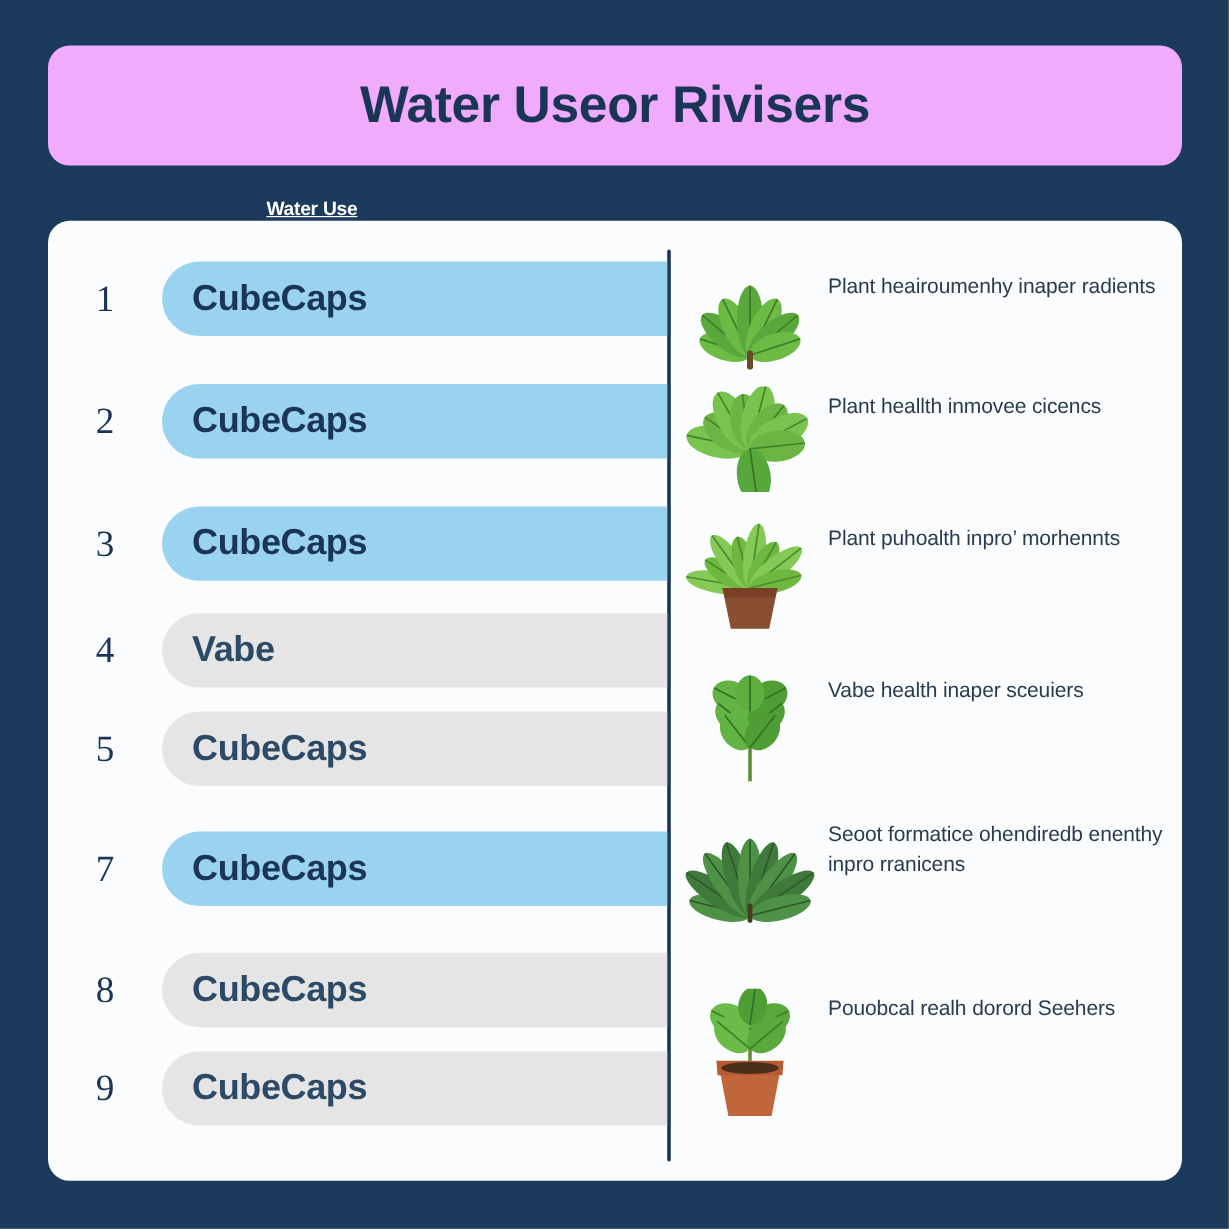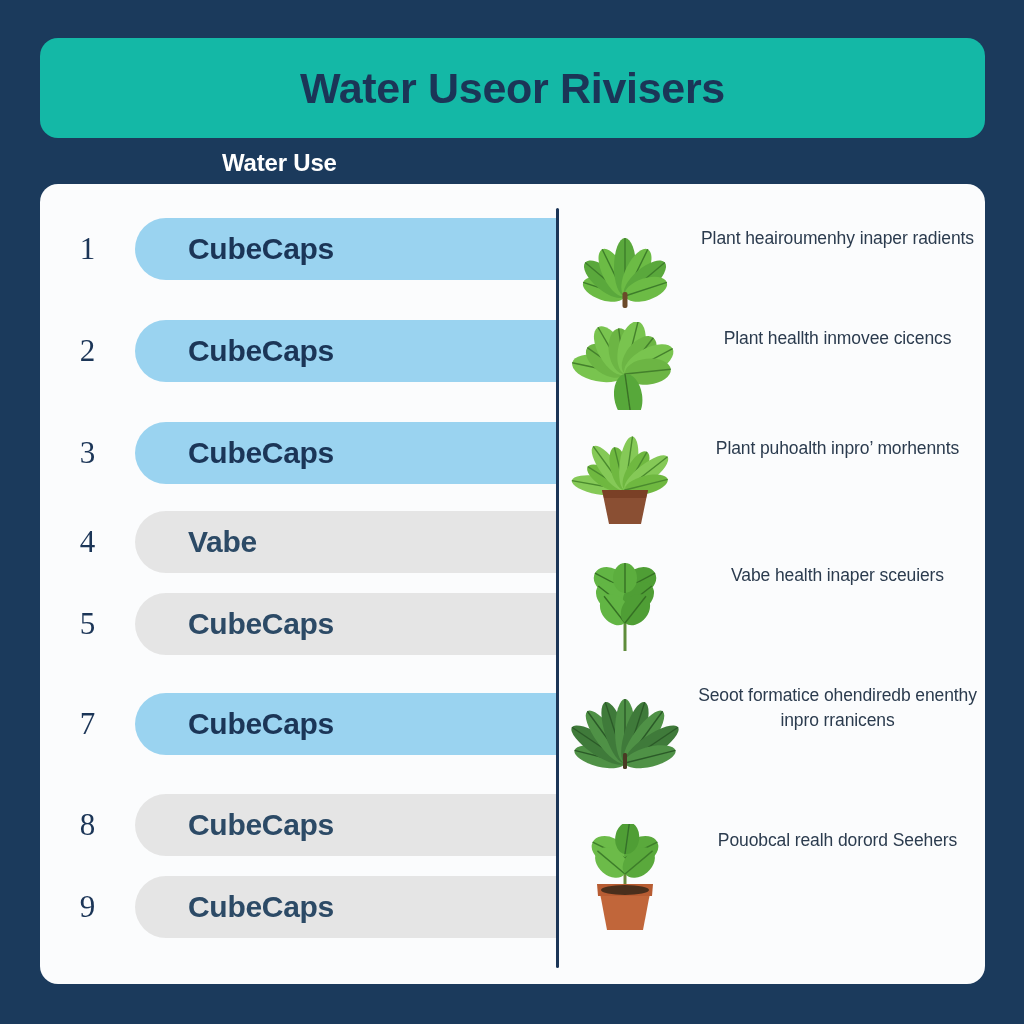--- a/index.html
+++ b/index.html
@@ -8,35 +8,35 @@
     background:#1b3a5c;
     font-family:"Liberation Sans", sans-serif;
     overflow:hidden;
     position:relative;
   }
   .stage{position:absolute;inset:0;}
 
   
   .title-card{
     position:absolute;left:40px;top:38px;width:945px;height:100px;
-    background:#14b8a6;border-radius:18px;
+    background:#f0abfc;border-radius:18px;
     display:flex;align-items:center;justify-content:center;
   }
   .title-text{
     font-size:43px;font-weight:bold;color:#1b3557;
     letter-spacing:-0.3px;white-space:nowrap;
   }
 
   
   .header-strip{
     position:absolute;left:0;top:142px;width:1024px;height:42px;
   }
   .header-label{
-    position:absolute;top:0;height:42px;display:flex;align-items:center;
-    color:#ffffff;font-size:24px;font-weight:bold;letter-spacing:-0.2px;
+    position:absolute;top:12px;height:42px;display:flex;align-items:center;
+    color:#ffffff;font-size:16px;font-weight:bold;letter-spacing:-0.2px;text-decoration:underline;
   }
   .header-left{left:222px;}
   .header-right{left:628px;}
 
   
   .body-card{
     position:absolute;left:40px;top:184px;width:945px;height:800px;
     background:#fbfcfd;border-radius:18px;overflow:hidden;
   }
 
@@ -58,27 +58,27 @@
     font-family:"Liberation Serif", serif;
   }
   .row-bar{
     position:relative;height:62px;flex:1;
     border-top-left-radius:31px;border-bottom-left-radius:31px;
     display:flex;align-items:center;
   }
   .row-bar.strong{background:#9ad3f0;}
   .row-bar.pale{background:#e5e5e5;}
   .row-label{
-    margin-left:53px;font-size:30px;font-weight:bold;color:#1b3557;
+    margin-left:25px;font-size:30px;font-weight:bold;color:#1b3557;
     letter-spacing:-0.3px;white-space:nowrap;
   }
   .row-bar.pale .row-label{color:#2c4a66;}
 
   
-  .items{position:absolute;left:520px;top:0;width:425px;height:800px;text-align:center;}
+  .items{position:absolute;left:520px;top:0;width:425px;height:800px;}
   .item{position:absolute;left:0;width:425px;display:flex;align-items:flex-start;}
   .item-icon{
     width:130px;flex:0 0 130px;display:flex;align-items:center;justify-content:center;
   }
   .item-text{
     flex:1;padding-top:4px;
     font-size:17.5px;line-height:1.42;color:#2b3b4e;
     letter-spacing:-0.1px;
   }
 </style>

